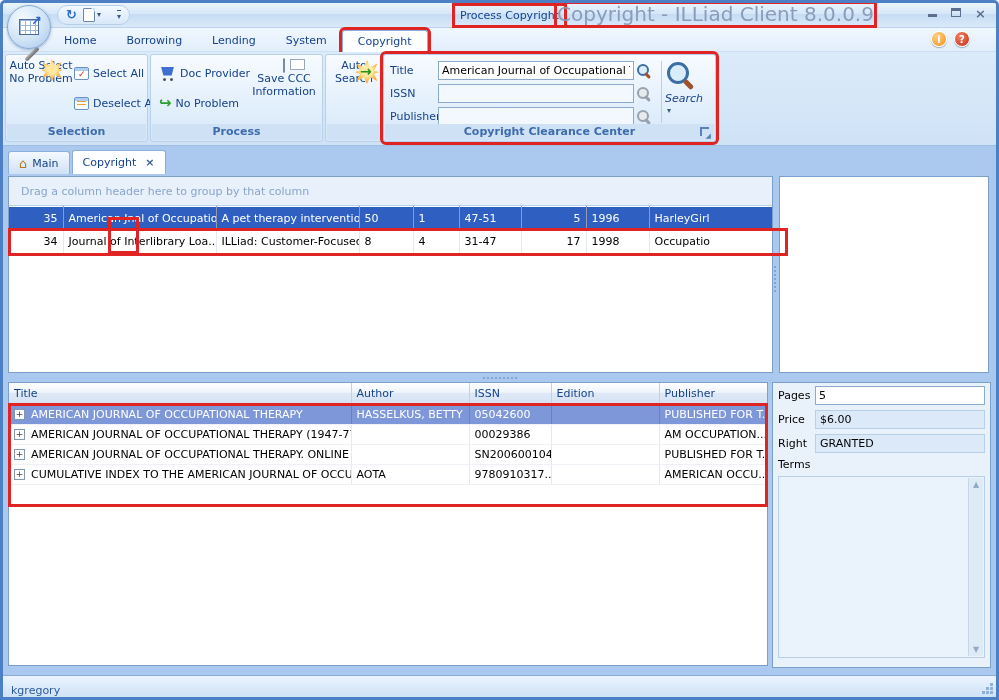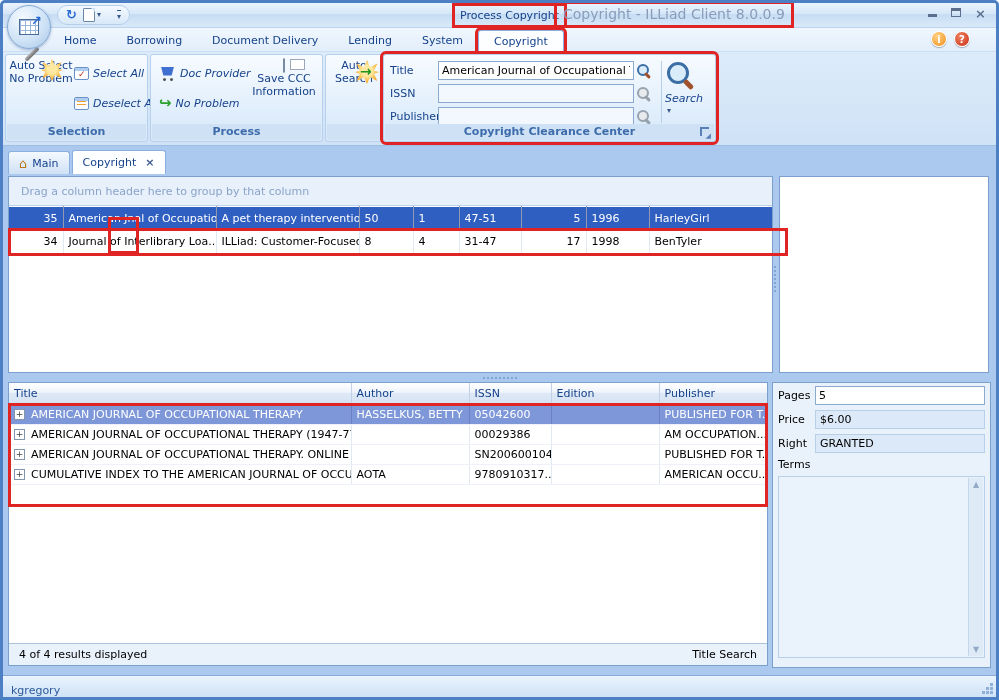--- a/index.html
+++ b/index.html
@@ -26,22 +26,22 @@
     background-size: 5px 5px; }
   .appglyph b { position: absolute; right: -4px; top: -7px; color: #2a6ad4; font-size: 13px; }
   .qat { position: absolute; left: 54px; top: 2px; display: flex; align-items: center; gap: 6px;
     background: linear-gradient(#f3f9ff,#d8e8f8); border: 1px solid #b6cfe9; border-radius: 10px; padding: 1px 8px; height: 20px; }
   .qat-btn { color: #2a6ad4; font-weight: bold; font-size: 13px; line-height: 14px; display: inline-flex; align-items: center; }
   .docicon { position: relative; width: 12px; height: 14px; background: #fff; border: 1px solid #6a86a8; border-radius: 1px; }
   .docicon::after { content: ""; position: absolute; right: -1px; top: -1px; border-left: 4px solid transparent; border-top: 4px solid #cfe0f4; }
   .dd { color: #3a5a8c; font-size: 8px; margin-left: 2px; }
   .qat-more { margin-left: 10px; color: #3a5a8c; font-size: 8px; border-top: 1px solid #3a5a8c; padding-top: 1px; }
   .ctx { position: absolute; left: 452px; top: 3px; height: 19px; line-height: 19px; padding: 0 5px; color: #15428b; }
-  .wtitle { position: absolute; left: 554px; top: 1px; height: 21px; line-height: 21px; padding: 0 6px;
-    font-size: 14px; color: #8a9cba; white-space: nowrap; }
+  .wtitle { position: absolute; left: 554px; top: 1px; height: 21px; line-height: 21px; padding: 0 0;
+    font-size: 20px; color: #8a9cba; white-space: nowrap; }
   .wctrl { position: absolute; right: 10px; top: 4px; display: flex; gap: 14px; align-items: center; color: #5c6e8e; }
   .wc-min { width: 9px; height: 3px; background: #5c6e8e; display: inline-block; }
   .wc-max { width: 10px; height: 9px; border: 1px solid #5c6e8e; border-top: 3px solid #5c6e8e; display: inline-block; }
   .wc-close { font-size: 13px; font-weight: bold; line-height: 10px; }
   
   .tabrow { position: absolute; left: 0; top: 25px; right: 0; height: 24px;
     background: linear-gradient(#f0f7fe,#e2eefb); border-bottom: 1px solid #cddff2; }
   .rtabs { position: absolute; left: 46px; top: 2px; height: 22px; display: flex; }
   .rtab { padding: 4px 15px 0 15px; color: #15428b; height: 22px; }
   .rtab.active { background: #fdfeff; border: 1px solid #8aaede; border-bottom: none; border-radius: 3px 3px 0 0; }
@@ -56,21 +56,21 @@
   .rgroup { position: absolute; top: 2px; height: 88px; border: 1px solid #b7d0ec; border-radius: 3px;
     background: linear-gradient(#f7fbff, #e4f0fc 55%, #d6e8f9); }
   .rg-label { position: absolute; left: 1px; right: 1px; bottom: 1px; height: 16px; line-height: 16px;
     text-align: center; color: #3e6cab; background: #cfe1f5; border-radius: 0 0 3px 3px; font-weight: bold; }
   .g-selection { left: 2px; width: 143px; }
   .g-process { left: 147px; width: 173px; }
   .g-autosearch { left: 322px; width: 59px; }
   .g-ccc { left: 380px; width: 333px; }
   .bigbtn { position: absolute; top: 4px; width: 66px; text-align: center; color: #15428b; cursor: default; }
   .bigbtn .lbl { display: block; line-height: 13px; }
-  .smallcol { position: absolute; top: 8px; font-style: italic; }
+  .smallcol { position: absolute; top: 8px; }
   .smallbtn { display: flex; align-items: center; gap: 4px; color: #15428b; height: 20px; margin-bottom: 10px; white-space: nowrap; }
   
   .starburst { position: relative; width: 22px; height: 22px; display: inline-block;
     background: radial-gradient(circle at 50% 45%, #ffe9a0 30%, #f5a623 70%);
     clip-path: polygon(50% 0%,63% 30%,93% 15%,80% 45%,100% 50%,80% 58%,93% 88%,63% 72%,50% 100%,37% 72%,7% 88%,20% 58%,0% 50%,20% 45%,7% 15%,37% 30%); }
   .wand { position: relative; width: 30px; height: 26px; margin: 0 auto 1px auto; }
   .wand .starburst { position: absolute; left: 0; top: 0; }
   .wand .rod { position: absolute; right: 0px; bottom: 3px; width: 18px; height: 4px; border-radius: 2px;
     background: linear-gradient(#b8b8b8,#6a6a6a); transform: rotate(-45deg); }
   .ic-autosearch { position: relative; width: 26px; height: 26px; margin: 0 auto 2px auto; }
@@ -197,21 +197,20 @@
       <span><i class="wc-min"></i></span>
       <span><i class="wc-max"></i></span>
       <span class="wc-close">×</span>
     </div>
   </div>
 
   <div class="tabrow">
     <div class="rtabs">
       <span class="rtab">Home</span>
       <span class="rtab">Borrowing</span>
-      <span class="rtab">Document Delivery</span>
       <span class="rtab">Lending</span>
       <span class="rtab">System</span>
       <span class="rtab active ann">Copyright</span>
     </div>
     <div class="helpicons">
       <span class="ci fb">i</span>
       <span class="ci hp">?</span>
     </div>
   </div>
 
@@ -329,21 +328,21 @@
         </tr>
         <tr>
           <td class="num">34</td>
           <td>Journal of Interlibrary Loa...</td>
           <td>ILLiad: Customer-Focused ...</td>
           <td>8</td>
           <td>4</td>
           <td>31-47</td>
           <td class="num">17</td>
           <td>1998</td>
-          <td>BenTyler</td>
+          <td>Occupatio</td>
         </tr>
       </tbody>
         </table>
     </div>
 
     <div class="vsplit">
         <i></i>
       </div>
     <div class="pane right-pane"></div>
     <div class="hsplit">
@@ -410,24 +409,20 @@
                   <span>CUMULATIVE INDEX TO THE AMERICAN JOURNAL OF OCCUPAT...</span>
                 </span>
               </td>
           <td>AOTA</td>
           <td>9780910317...</td>
           <td></td>
           <td>AMERICAN OCCU...</td>
         </tr>
       </tbody>
         </table>
-      <div class="bfooter">
-        <span>4 of 4 results displayed</span>
-        <span>Title Search</span>
-      </div>
     </div>
 
     <div class="pane detail-pane">
       <div class="drow">
         <label>Pages</label>
         <input value="5" style="">
       </div>
       <div class="drow">
         <label>Price</label>
         <span class="dfield">$6.00</span>

